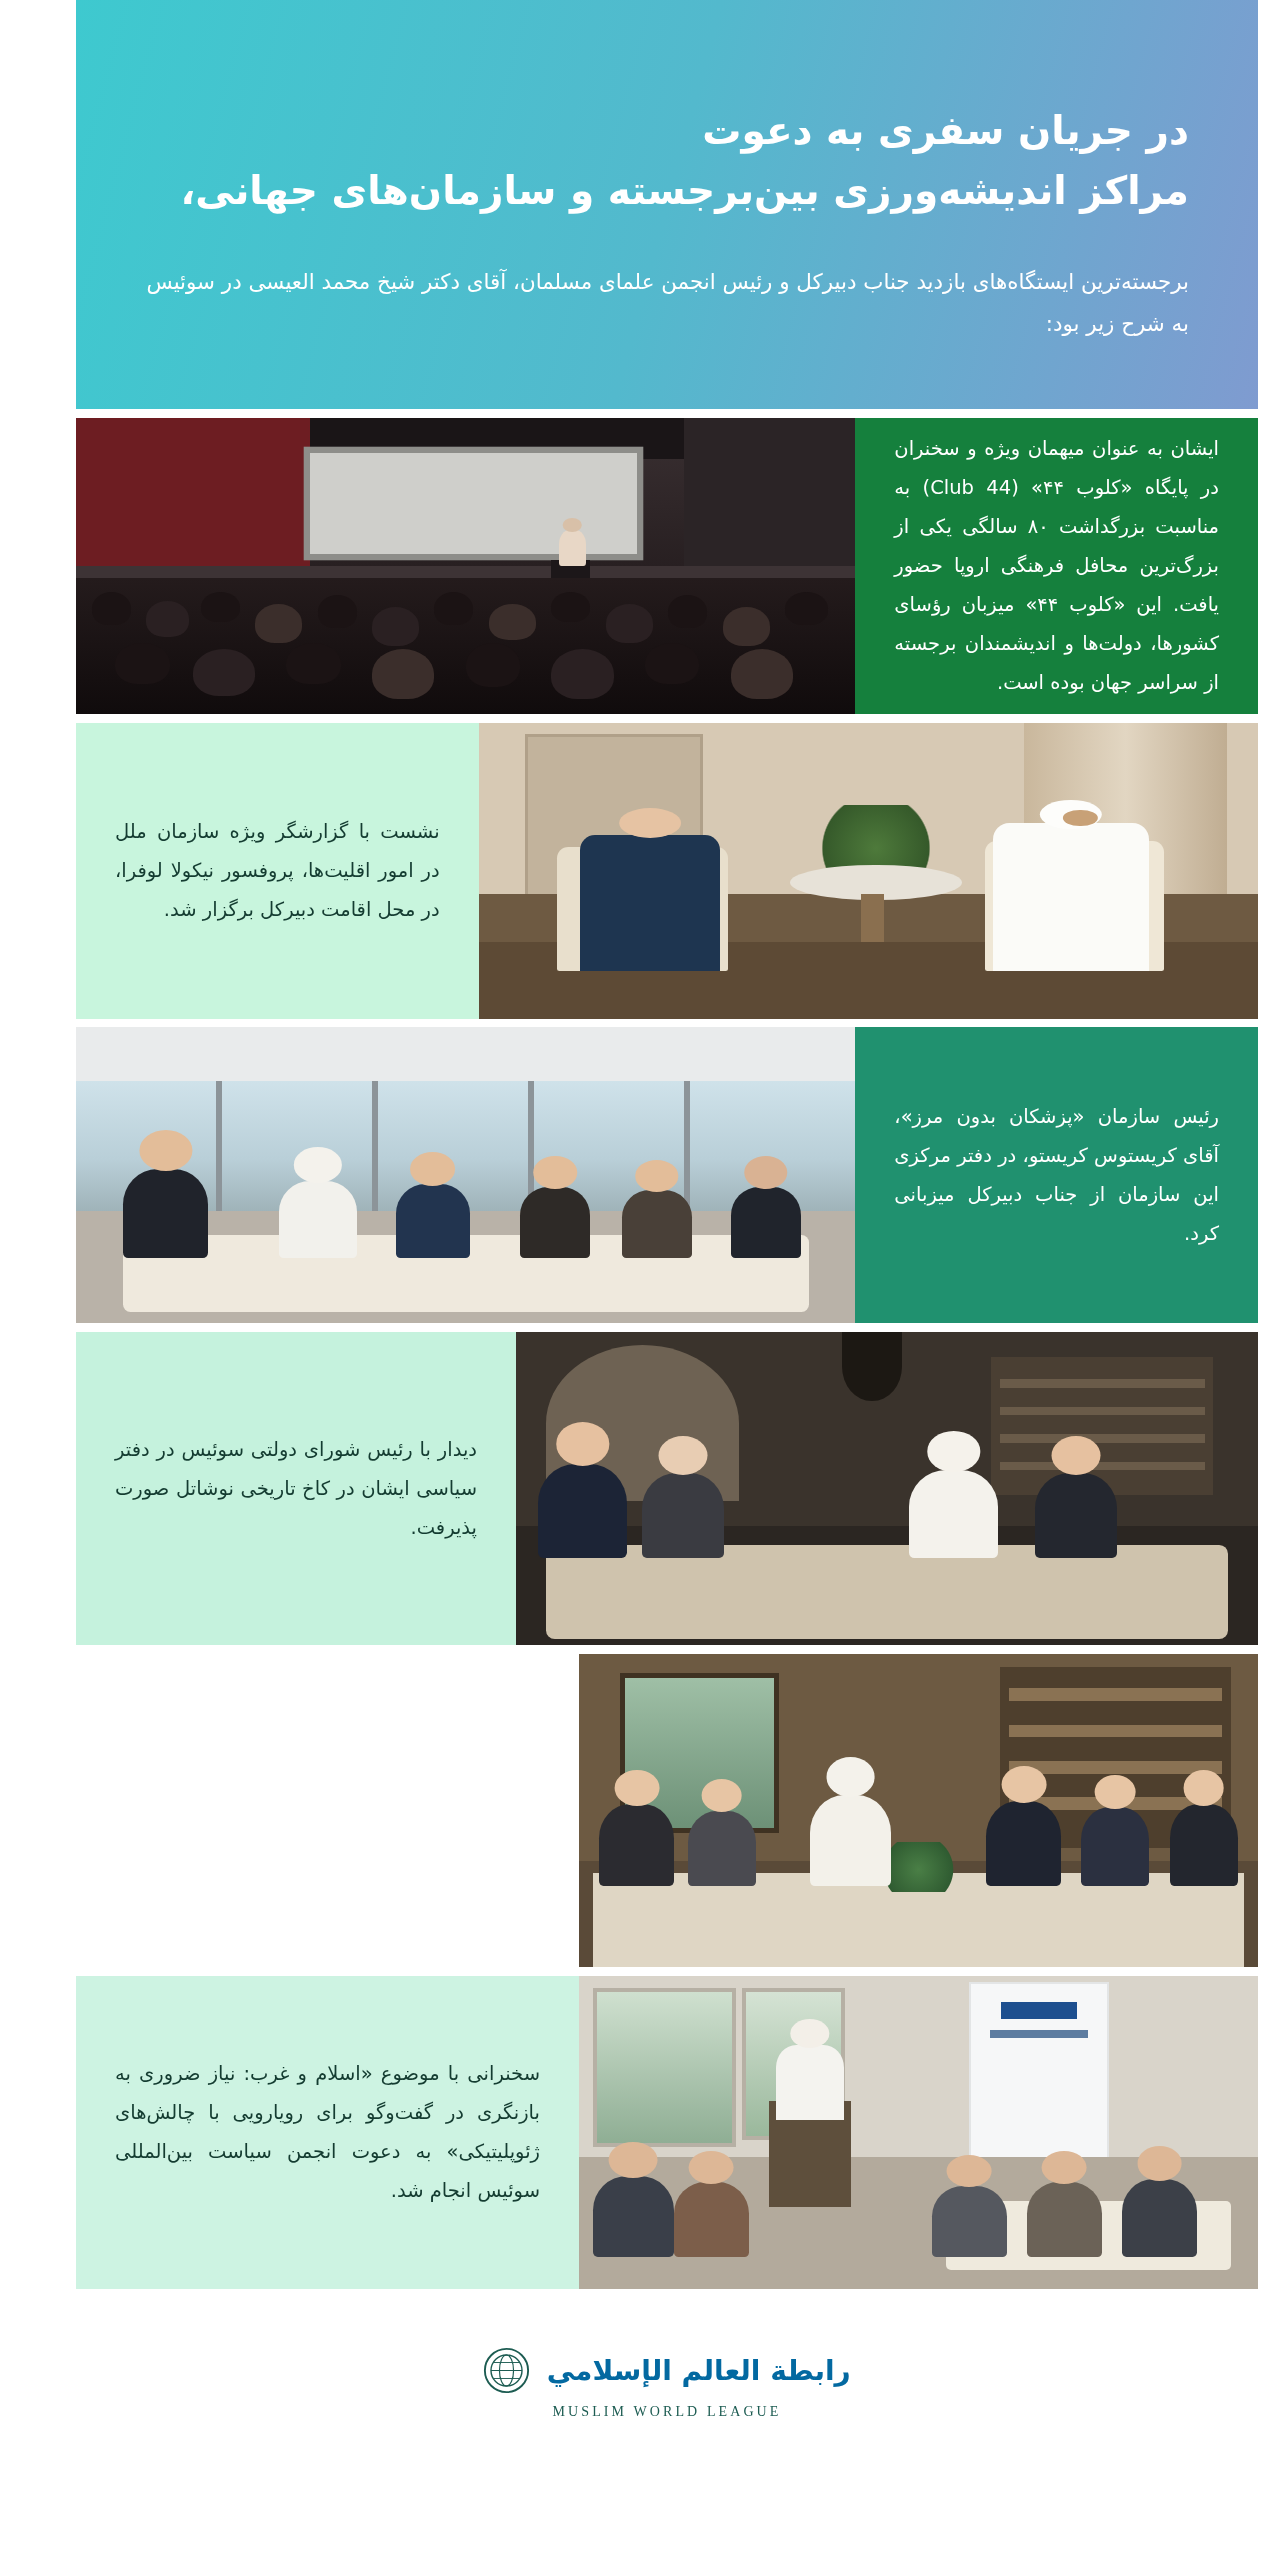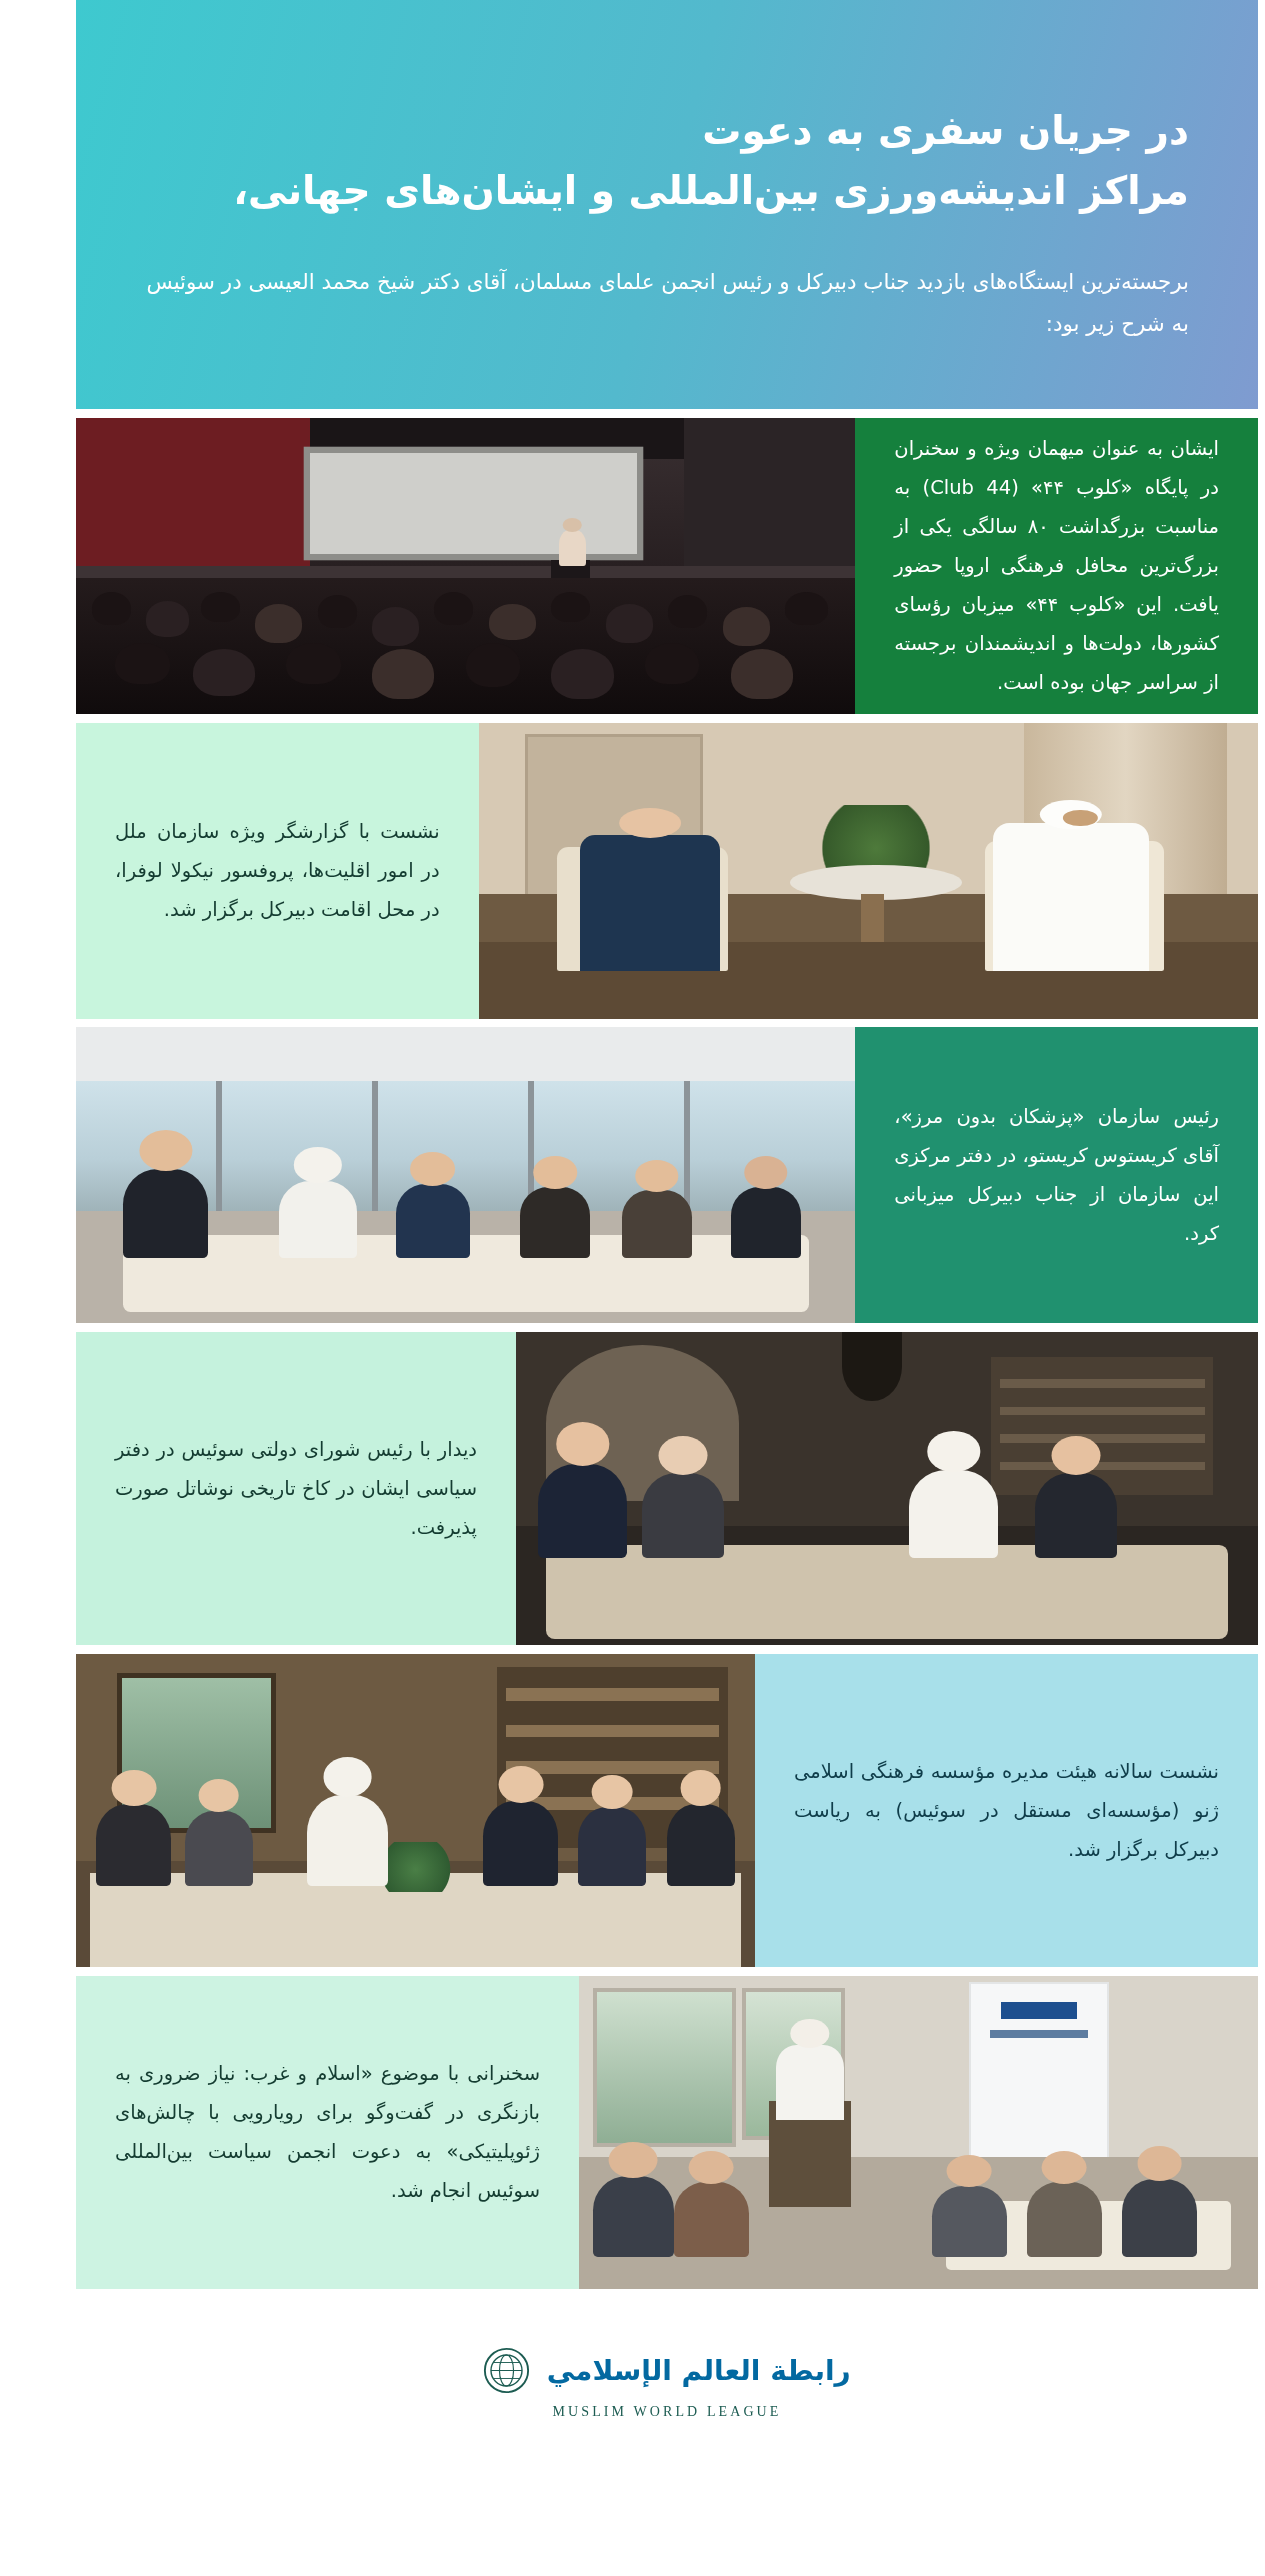--- a/index.html
+++ b/index.html
@@ -212,21 +212,21 @@
   .p6 .pp b{position:absolute;left:50%;top:-42%;transform:translateX(-50%);width:60%;height:44%;border-radius:50%;display:block;background:#ddb796;}
 </style>
 </head>
 <body>
 
 <div class="page">
 
   <div class="header" style="background: linear-gradient(105deg, rgb(62, 201, 207) 0%, rgb(83, 185, 205) 50%, rgb(127, 155, 208) 100%);">
     <h1>
       <span>در جریان سفری به دعوت</span>
-      <span class="l2">مراکز اندیشه‌ورزی بین‌المللی و ایشان‌های جهانی،</span>
+      <span class="l2">مراکز اندیشه‌ورزی بین‌برجسته و سازمان‌های جهانی،</span>
     </h1>
     <div class="subtitle">برجسته‌ترین ایستگاه‌های بازدید جناب دبیرکل و رئیس انجمن علمای مسلمان، آقای دکتر شیخ محمد العیسی در سوئیس به شرح زیر بود:</div>
   </div>
 
   <div class="gap"></div>
 
   <div class="strip">
     <div class="cell-text bg-teal w-text-sm" style="background: #15803d; color: rgb(255, 255, 255);">
       <div class="inner">ایشان به عنوان میهمان ویژه و سخنران در پایگاه «کلوب ۴۴» (44 Club) به مناسبت بزرگداشت ۸۰ سالگی یکی از بزرگ‌ترین محافل فرهنگی اروپا حضور یافت. این «کلوب ۴۴» میزبان رؤسای کشورها، دولت‌ها و اندیشمندان برجسته از سراسر جهان بوده است.</div>
     </div>
@@ -365,23 +365,20 @@
       </div>
     </div>
     <div class="cell-text bg-mint2 w-text-lg" style="background: rgb(197, 242, 221); color: rgb(20, 60, 49);">
       <div class="inner">دیدار با رئیس شورای دولتی سوئیس در دفتر سیاسی ایشان در کاخ تاریخی نوشاتل صورت پذیرفت.</div>
     </div>
   </div>
 
   <div class="gap"></div>
 
   <div class="strip tall">
-    <div class="cell-text bg-sky w-text-md" style="background: rgb(168, 224, 234); color: rgb(15, 61, 74);">
-      <div class="inner">نشست سالانه هیئت مدیره مؤسسه فرهنگی اسلامی ژنو (مؤسسه‌ای مستقل در سوئیس) به ریاست دبیرکل برگزار شد.</div>
-    </div>
     <div class="cell-img w-img-md">
       <div class="scene p5">
         <div class="wall"></div>
         <div class="book">
             <i style="top:12%"></i>
             <i style="top:32%"></i>
             <i style="top:52%"></i>
             <i style="top:72%"></i>
           </div>
         <div class="winA"></div>

